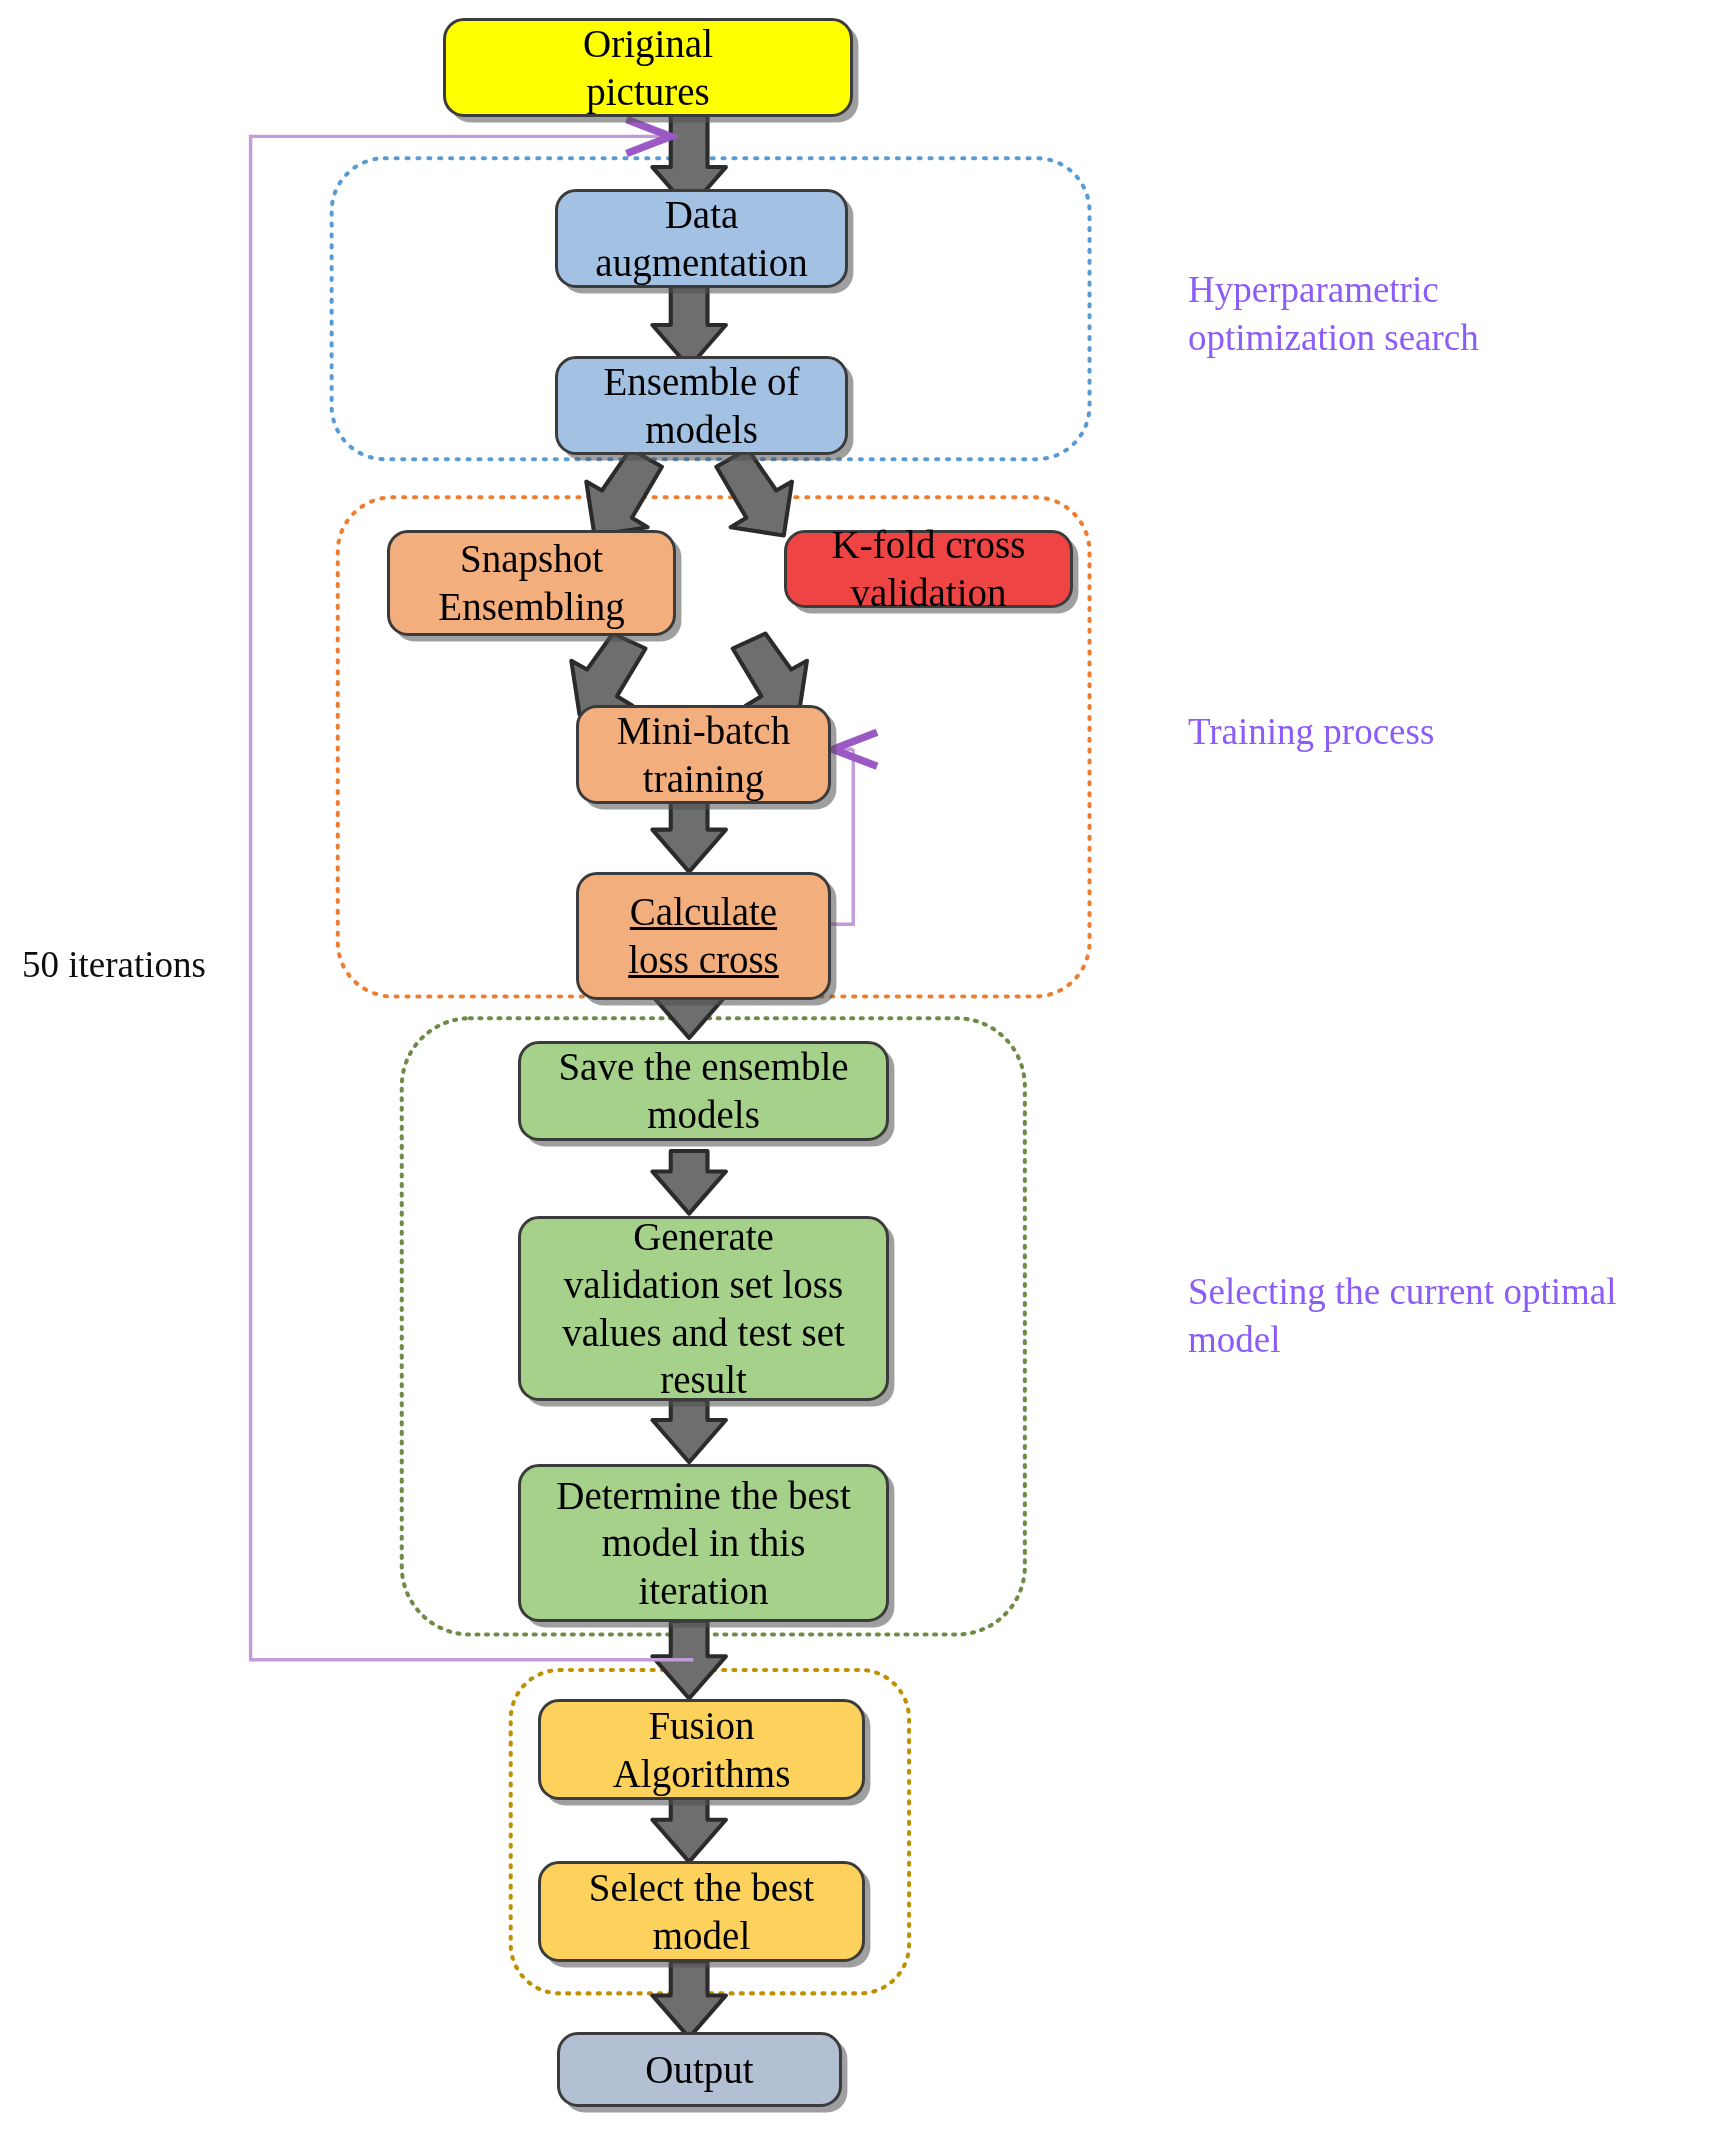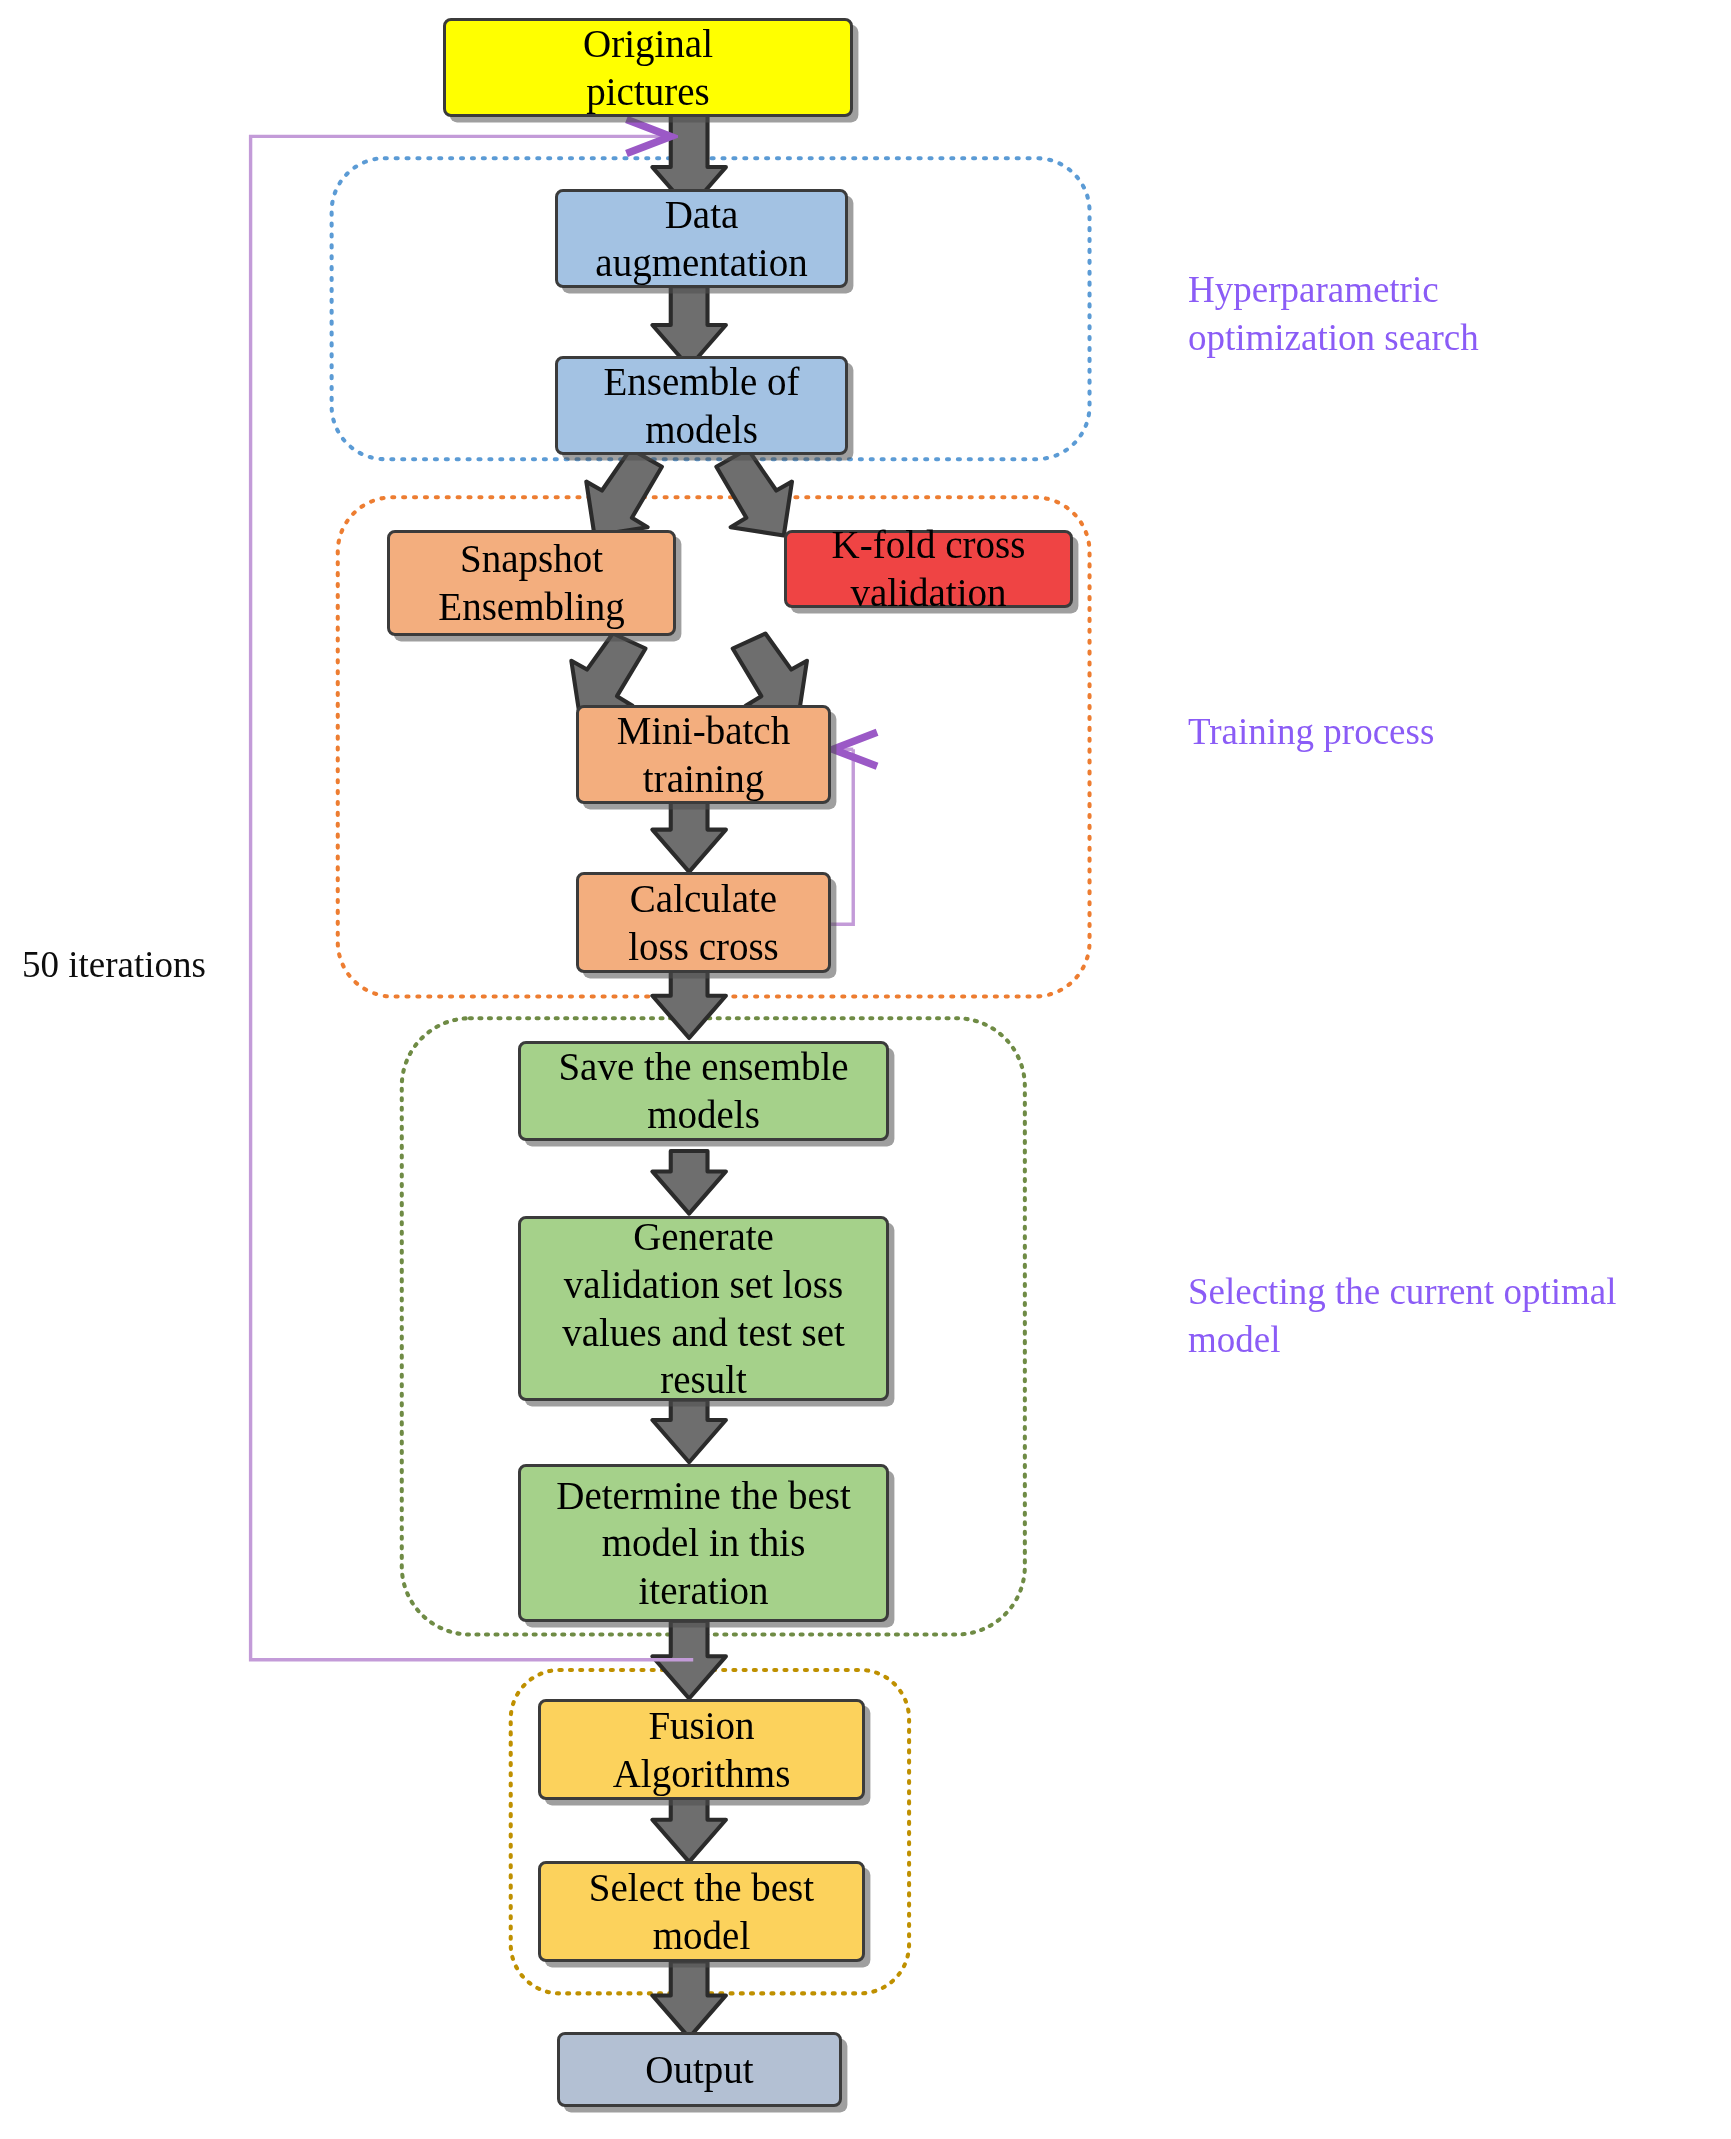--- a/index.html
+++ b/index.html
@@ -19,21 +19,21 @@
     position: absolute;
     left: 0; top: 0;
     width: 1731px;
     height: 2140px;
     pointer-events: none;
   }
   .node {
     position: absolute;
     box-sizing: border-box;
     border: 3.4px solid #3b3b3b;
-    border-radius: 8px;
+    border-radius: 21px;
     display: flex;
     align-items: center;
     justify-content: center;
     text-align: center;
     color: #000000;
     font-size: 39px;
     line-height: 1.22;
     padding: 2.7px 9.5px;
     box-shadow: 6.1px 6.1px 0 -0.7px rgba(80,80,80,0.55);
     z-index: 5;
@@ -181,21 +181,21 @@
     </span>
   </div>
 
   <div class="node" style="left:576px; top:705px; width:255px; height:99px; background:#f3ae7e;">
     <span>
       <span>Mini-batch</span>
       <span>training</span>
     </span>
   </div>
 
-  <div class="node" style="left:576px; top:872px; width:255px; height:101px; background:#f3ae7e;">
+  <div class="node" style="left:576px; top:872px; width:255px; height:128px; background:#f3ae7e;text-decoration:underline;">
     <span>
       <span>Calculate</span>
       <span>loss cross</span>
     </span>
   </div>
 
   <div class="node" style="left:518px; top:1041px; width:371px; height:100px; background:#a5d18a;">
     <span>
       <span>Save the ensemble</span>
       <span>models</span>

